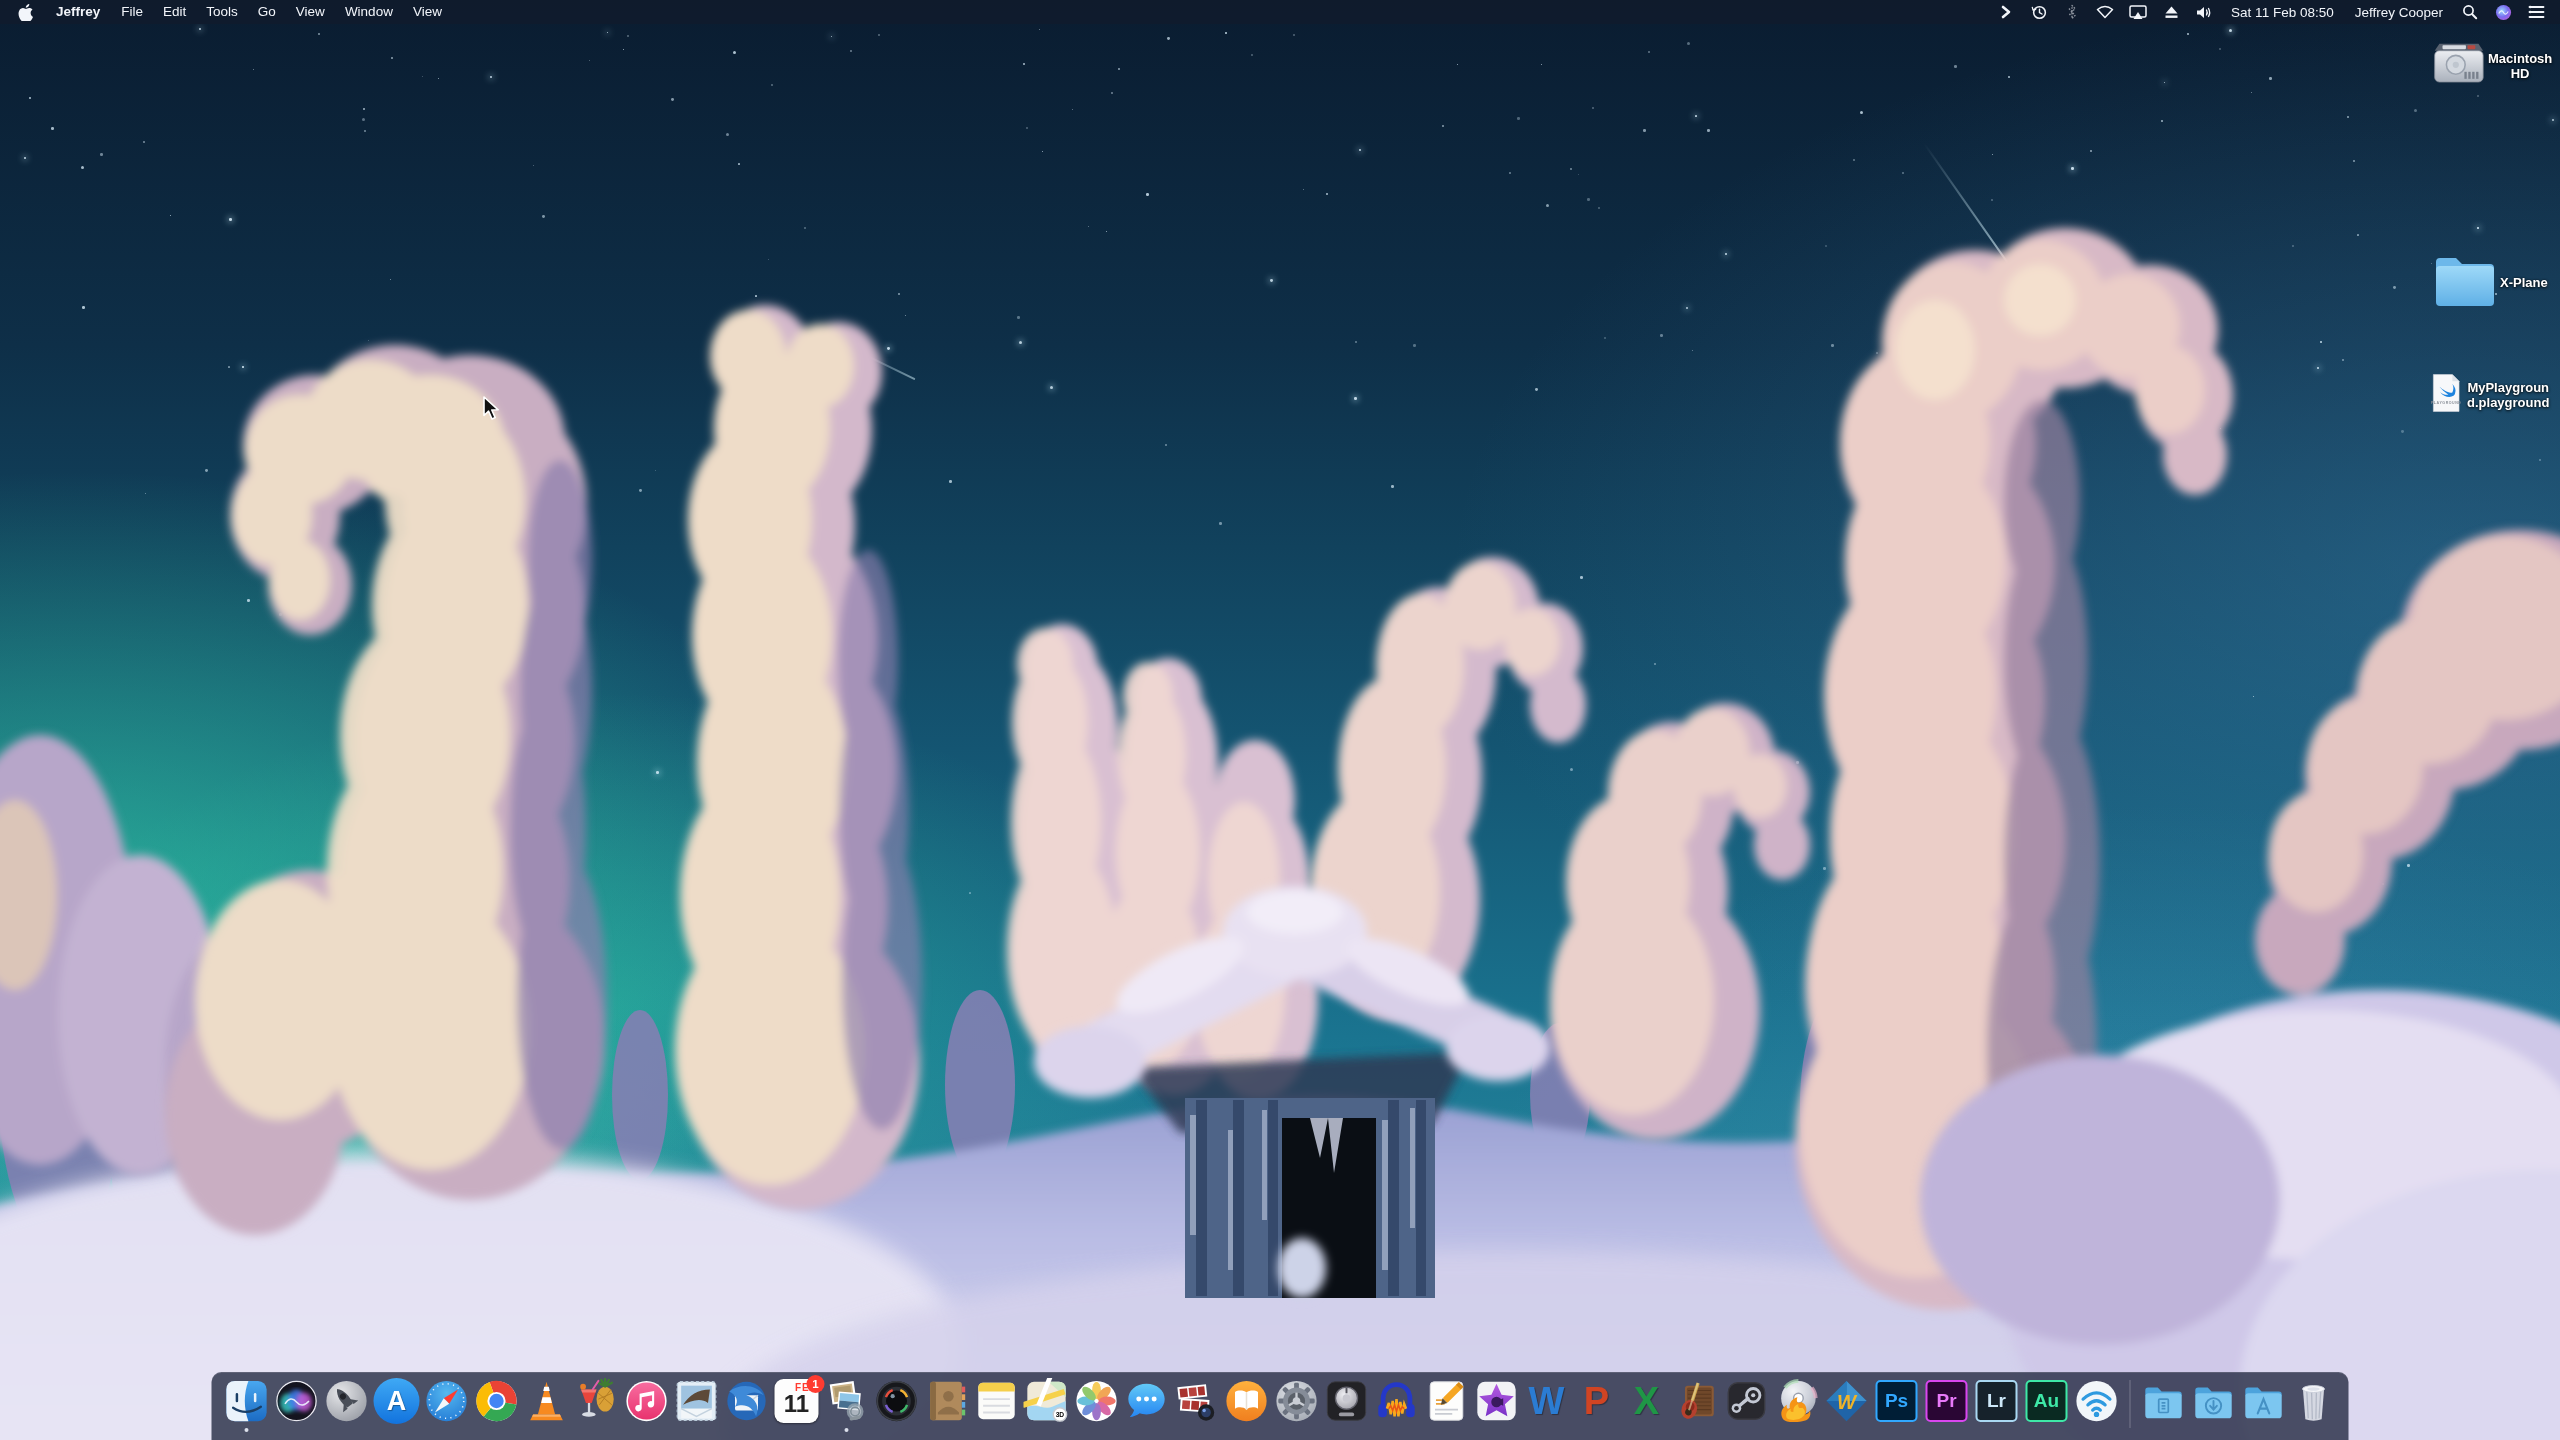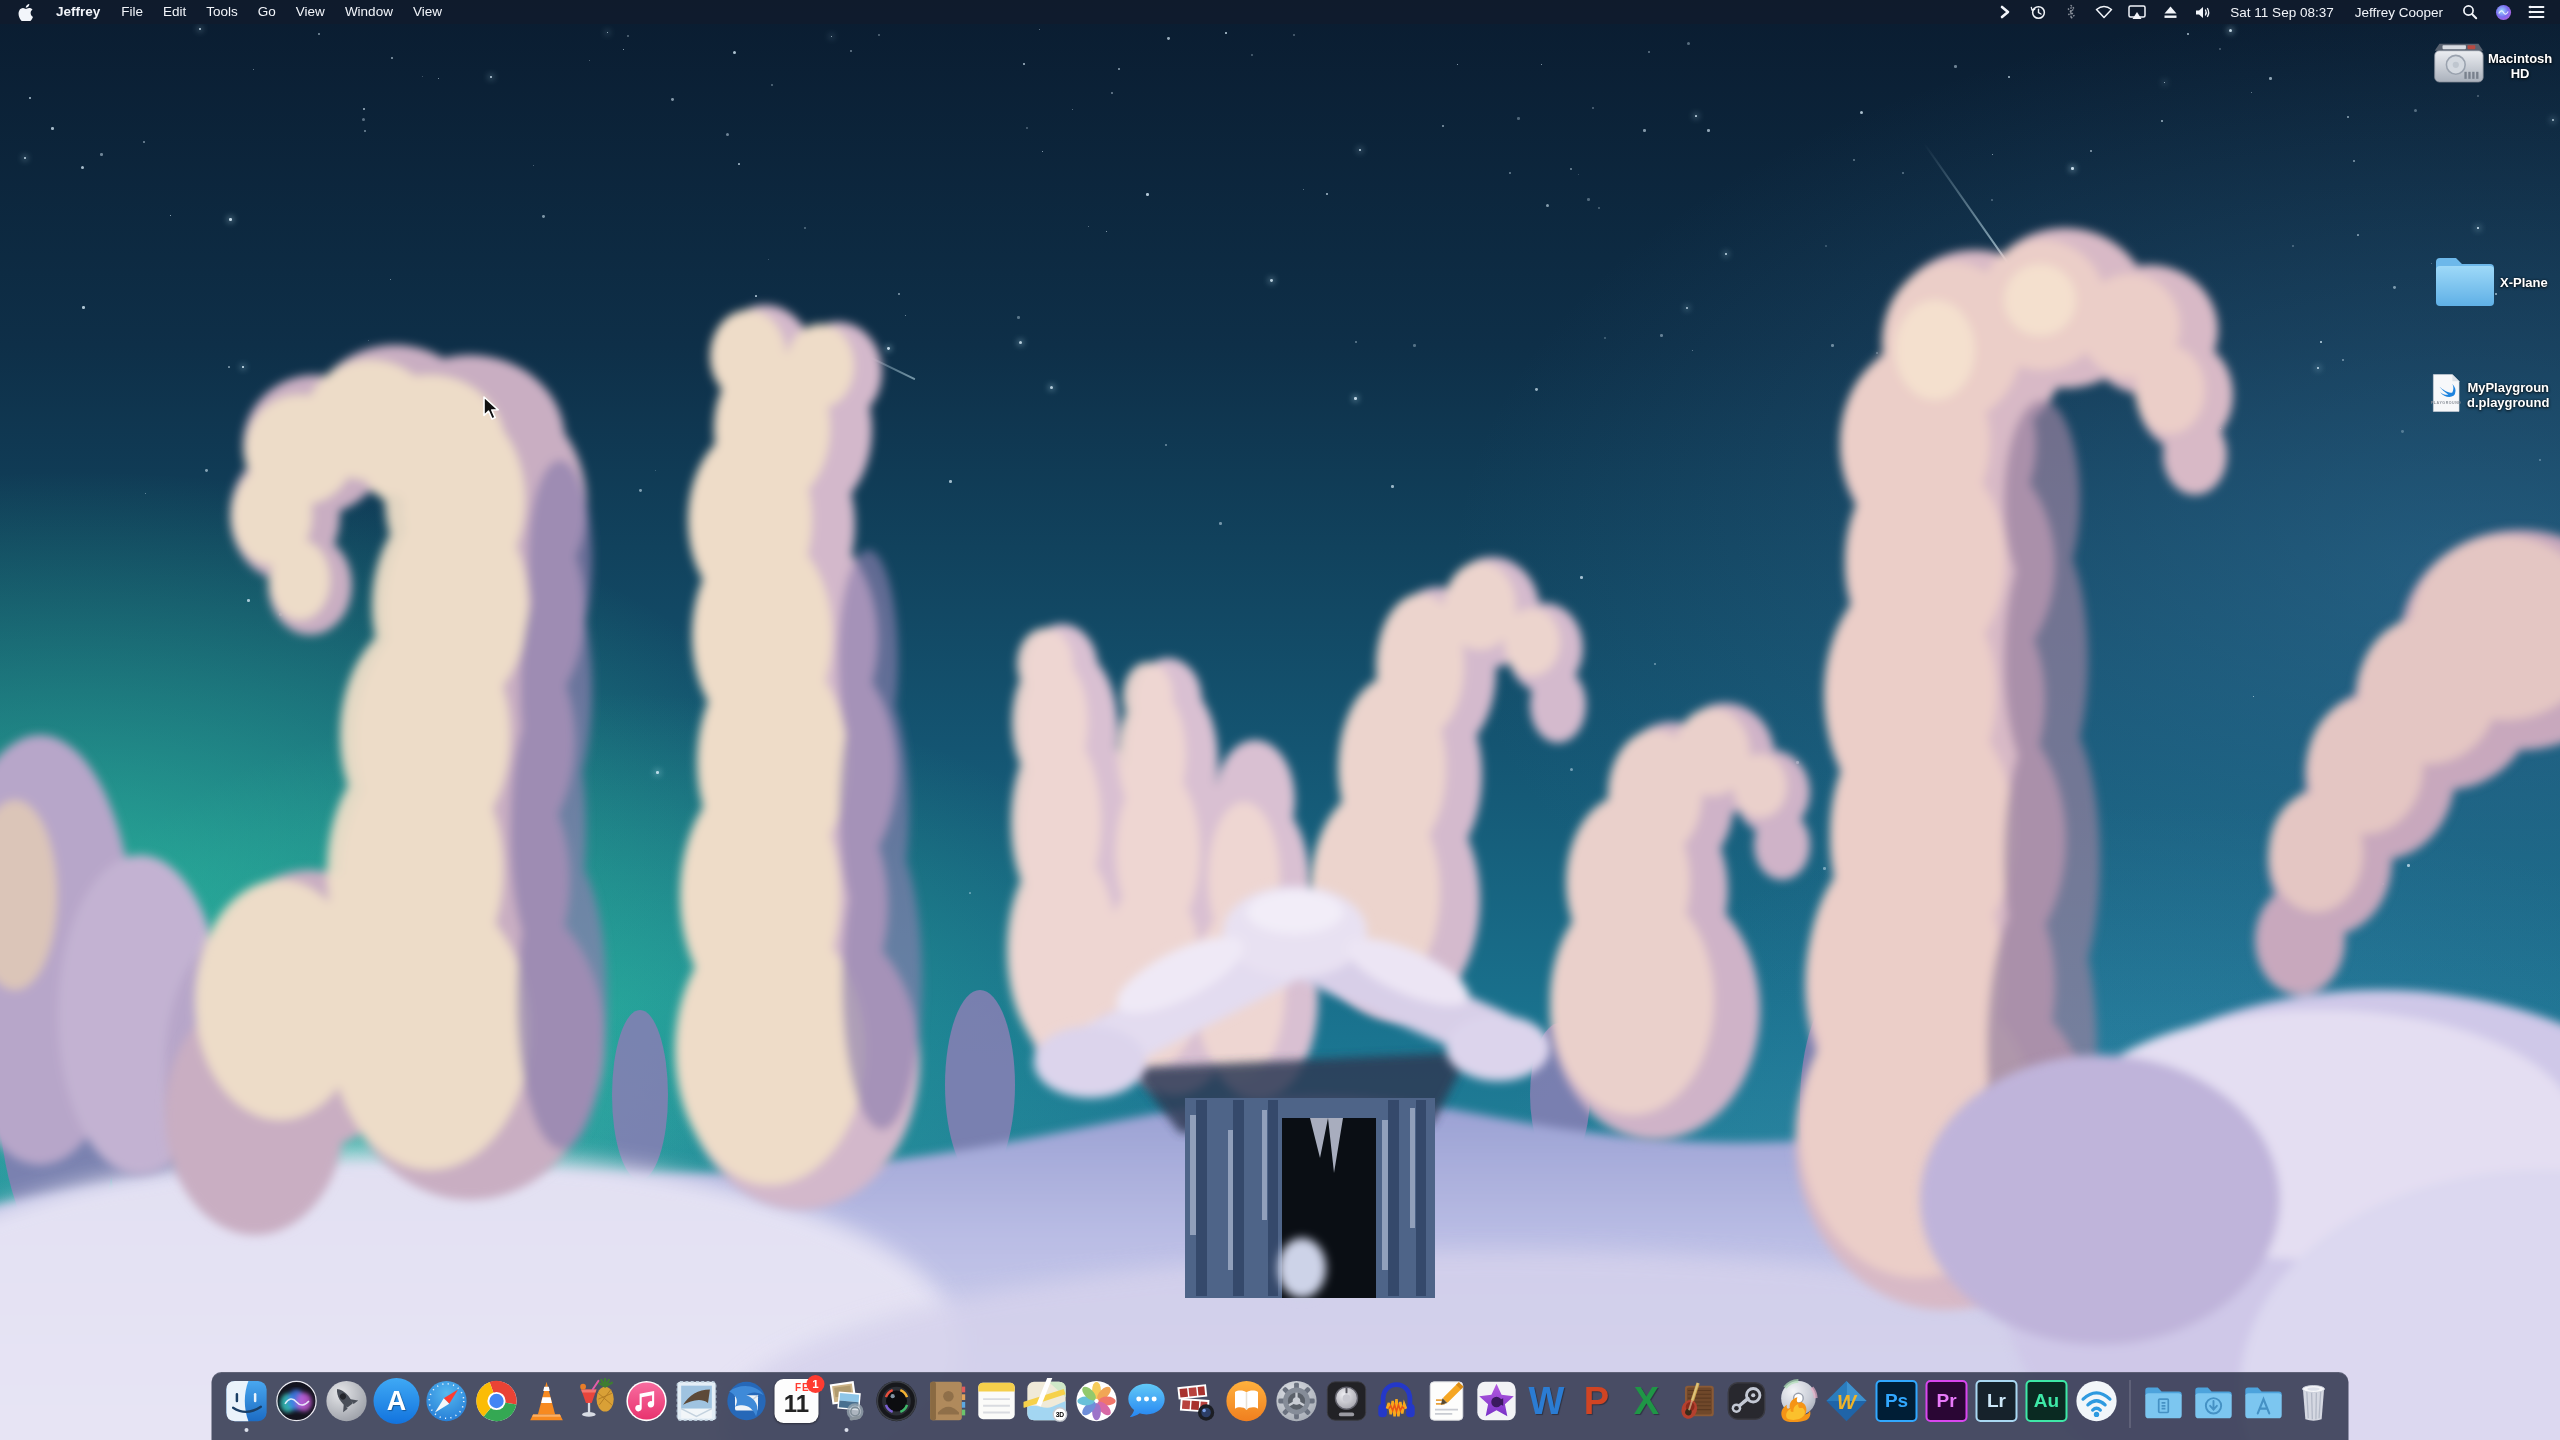--- a/index.html
+++ b/index.html
@@ -555,21 +555,21 @@
             <path d="M7.5,1.5 L13.5,8.5 L1.5,8.5 Z" fill="#f2f5fa"></path>
             <rect x="1.5" y="10.5" width="12" height="2.4" fill="#f2f5fa"></rect>
           </svg>
       </span>
       <span class="sico">
         <svg width="17" height="15" viewBox="0 0 17 15">
             <path d="M1,5.5 L4,5.5 L8,2 L8,13 L4,9.5 L1,9.5 Z" fill="#f2f5fa"></path>
             <path d="M10.5,5 Q12,7.5 10.5,10 M12.5,3.5 Q14.8,7.5 12.5,11.5" fill="none" stroke="#f2f5fa" stroke-width="1.4" stroke-linecap="round"></path>
           </svg>
       </span>
-      <span class="mtext">Sat 11 Sep 08:37</span>
+      <span class="mtext">Sat 11 Feb 08:50</span>
       <span class="mtext">Jeffrey Cooper</span>
       <span class="sico">
         <svg width="16" height="16" viewBox="0 0 16 16">
             <circle cx="6.5" cy="6.5" r="4.6" fill="none" stroke="#f2f5fa" stroke-width="1.7"></circle>
             <path d="M10.2,10.2 L14.2,14.2" stroke="#f2f5fa" stroke-width="2" stroke-linecap="round"></path>
           </svg>
       </span>
       <span class="sico">
         <svg width="17" height="17" viewBox="0 0 18 18">
             <defs>

